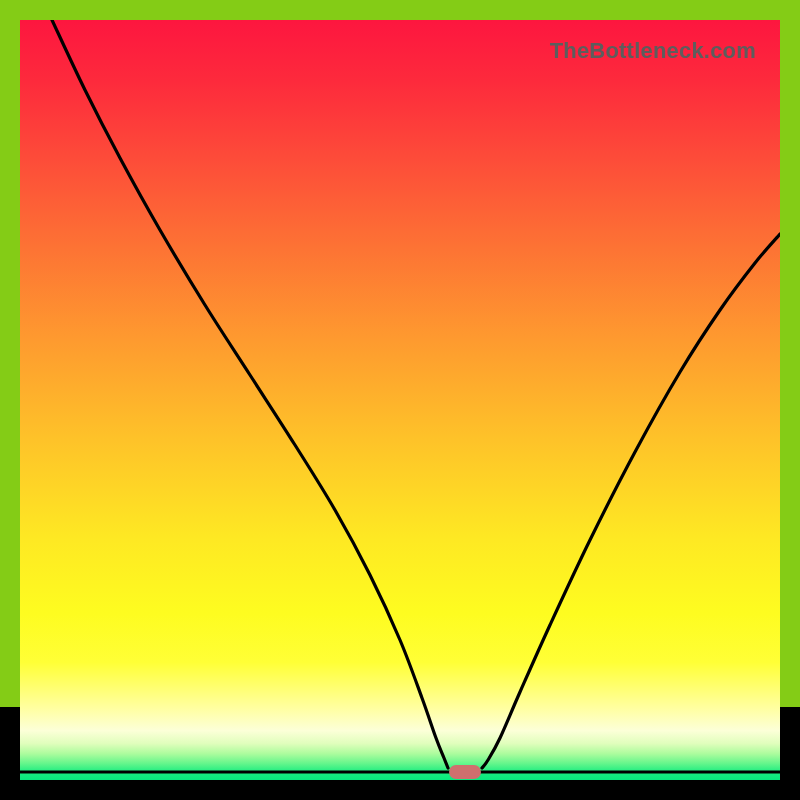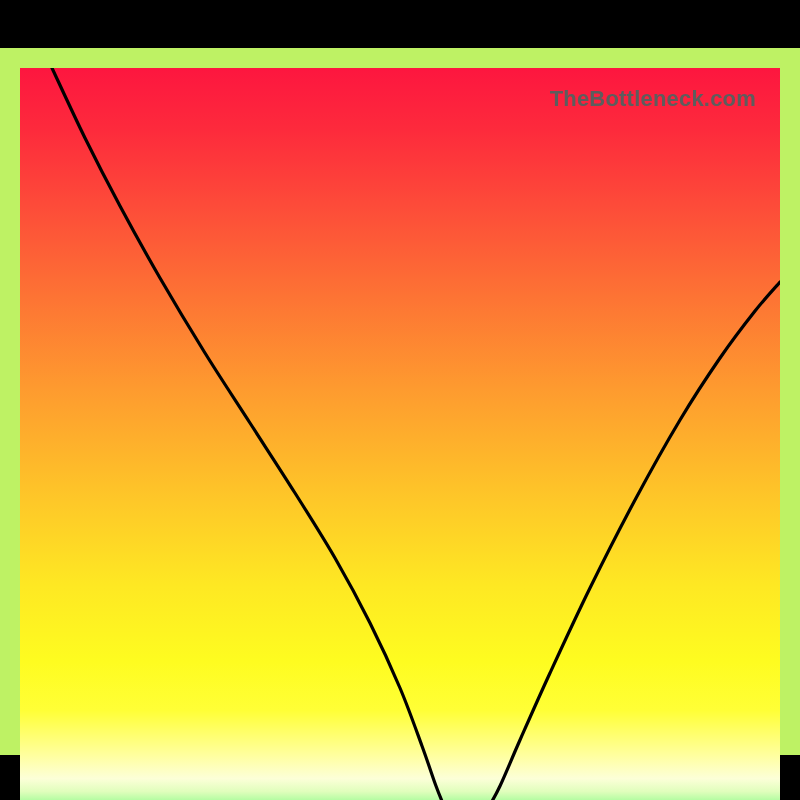--- a/index.html
+++ b/index.html
@@ -1,22 +1,21 @@
 <!DOCTYPE html>
 <html><head>
 <meta charset="utf-8">
 <style>
   * { margin: 0; padding: 0; box-sizing: border-box; }
   html, body { width: 800px; height: 800px; overflow: hidden; background: #000; }
   .frame {
     position: relative;
     width: 800px;
     height: 707px;
-    background: #bef264;
-    margin-top: 48px;
+    background: #84cc16;
   }
   .plot-area {
     position: absolute;
     left: 20px;
     top: 20px;
     width: 760px;
     height: 760px;
     overflow: hidden;
   }
   .gradient-bg {

